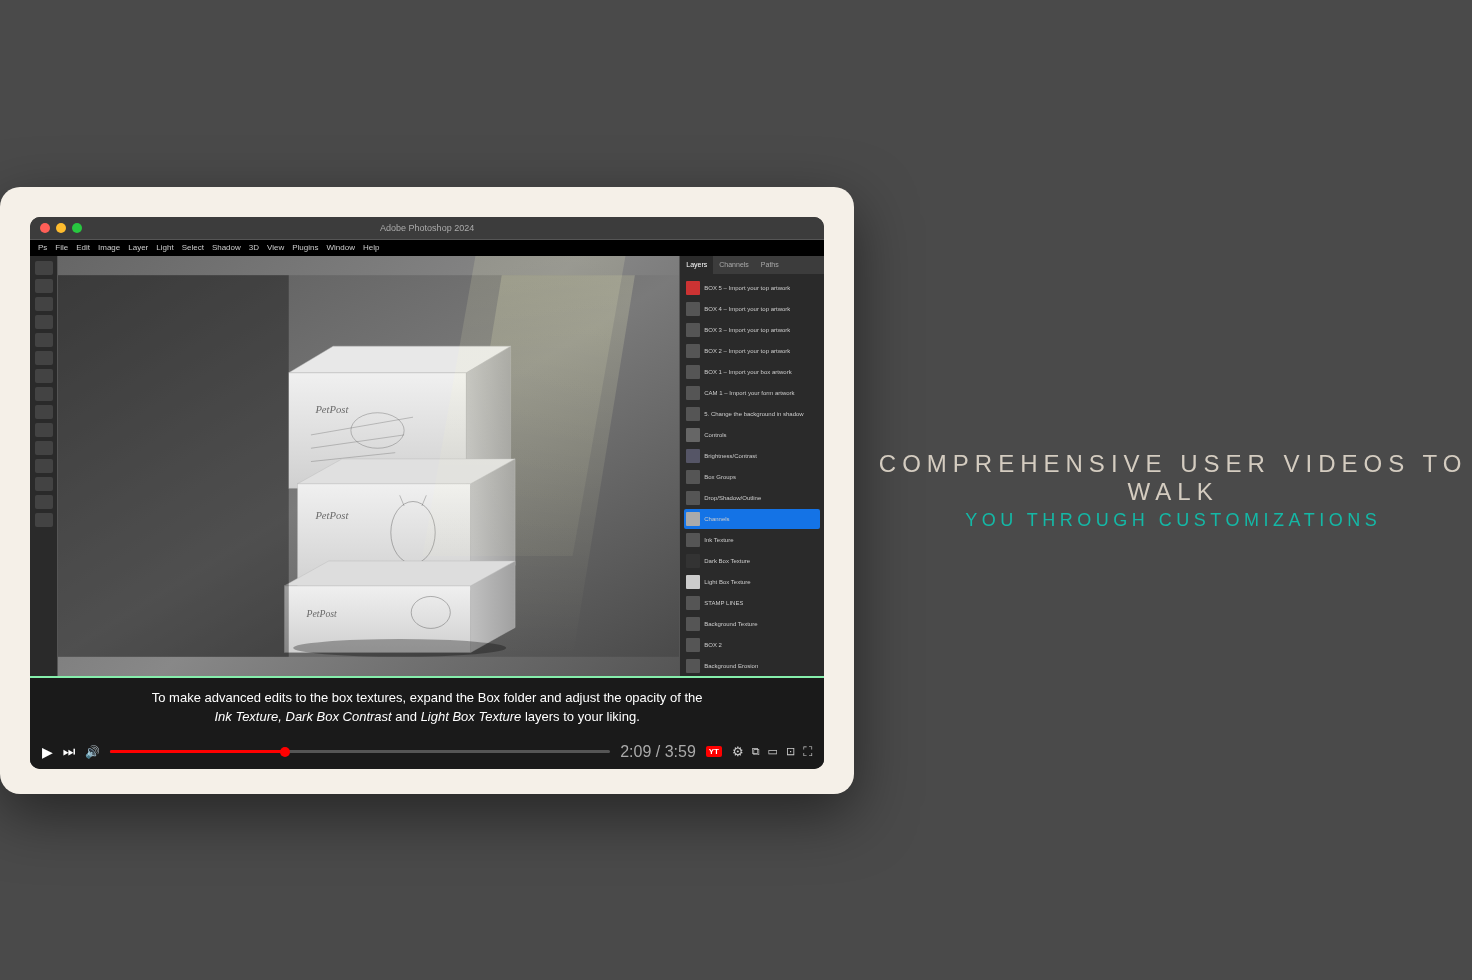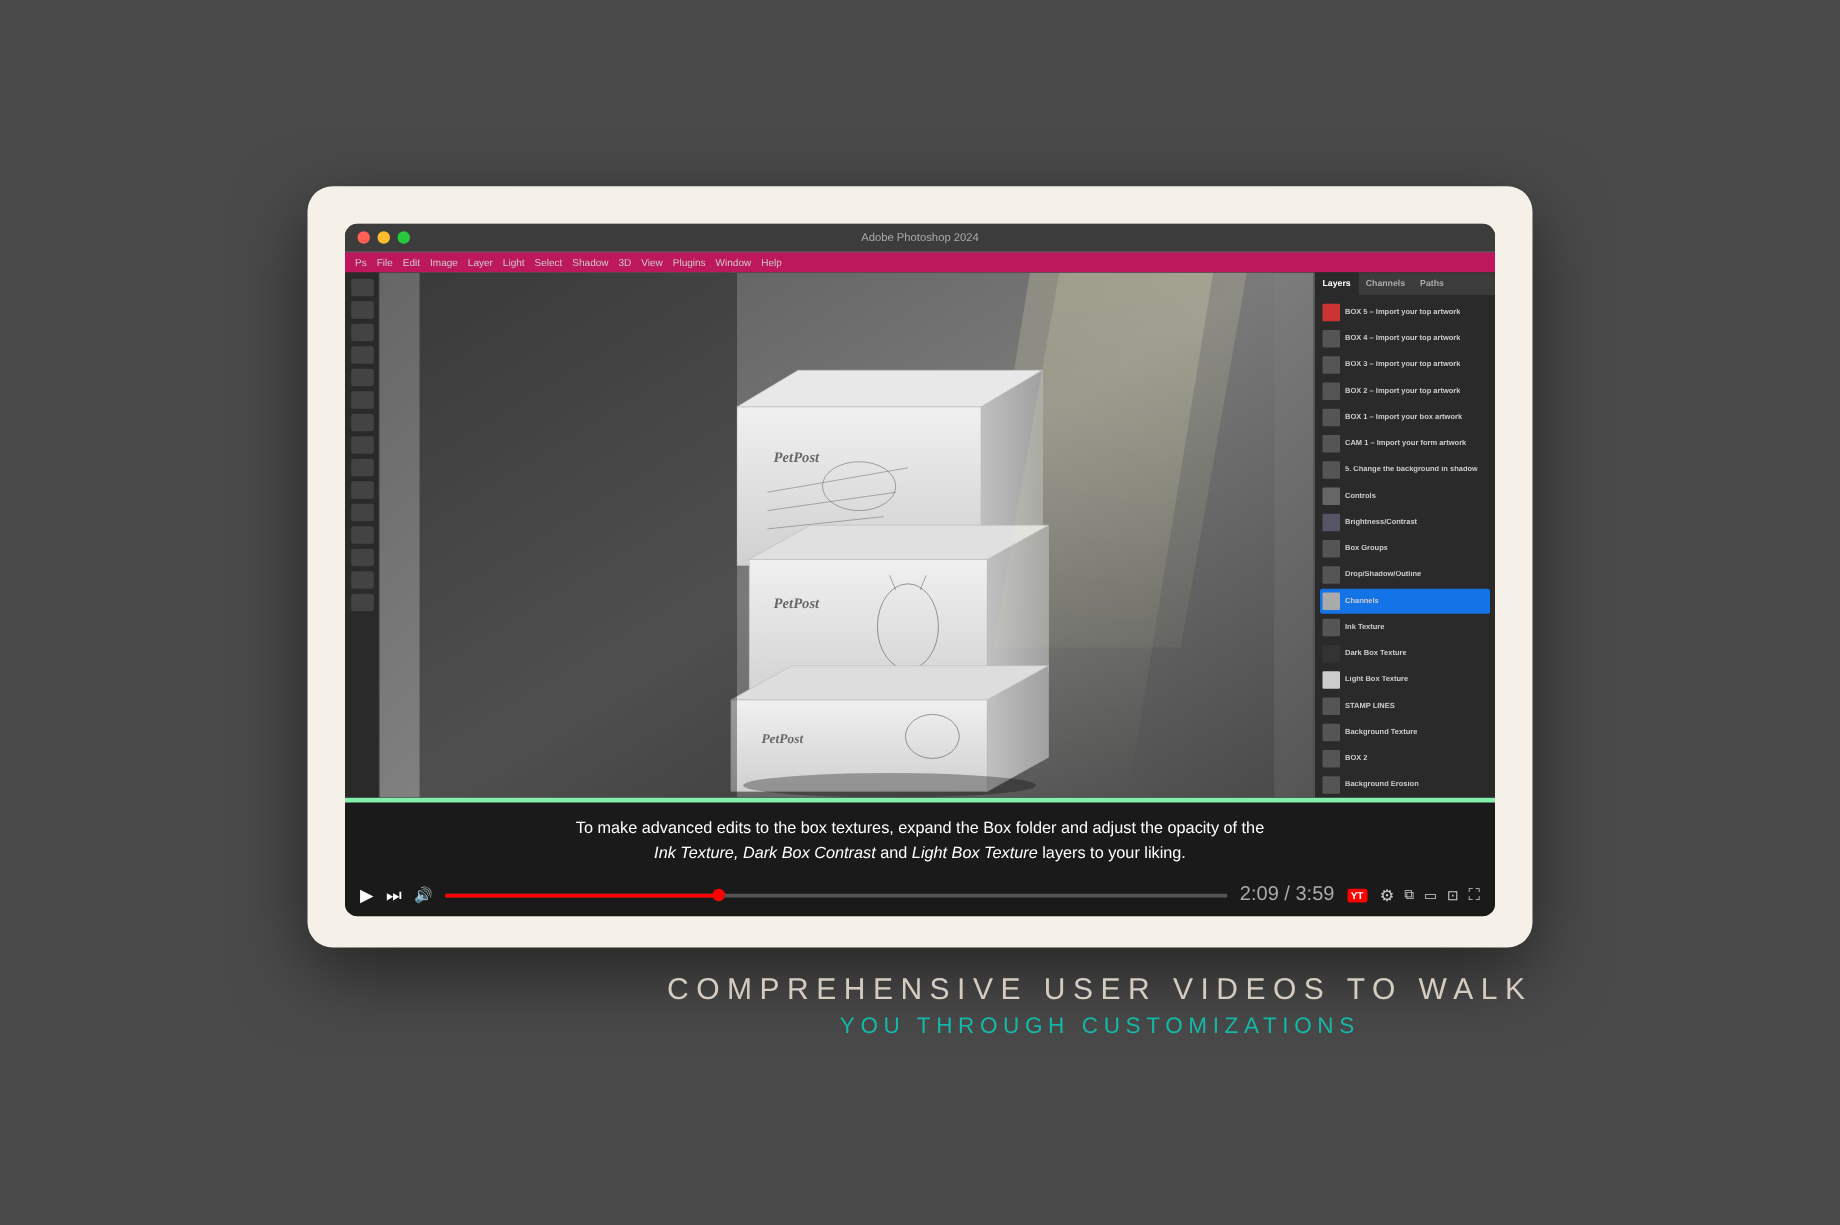--- a/index.html
+++ b/index.html
@@ -18,22 +18,21 @@
       width: 1472px;
       height: 980px;
       background-color: #4a4a4a;
       display: flex;
       align-items: center;
       justify-content: center;
     }
 
     .content-wrapper {
       display: flex;
-      flex-direction: column;
-      align-items: flex-end;
+      align-items: center;
       gap: 20px;
     }
 
     
     .video-card {
       width: 980px;
       background-color: #f5f0e8;
       border-radius: 20px;
       padding: 30px 30px 25px 30px;
       box-shadow: 0 20px 60px rgba(0,0,0,0.5);
@@ -70,38 +69,37 @@
       color: #aaa;
       font-size: 9px;
       margin-left: auto;
       margin-right: auto;
       position: absolute;
       left: 50%;
       transform: translateX(-50%);
     }
 
     .ps-menubar {
-      background-color: #be185d;
+      background-color: #000000;
       height: 17px;
       display: flex;
       align-items: center;
       padding: 0 8px;
       gap: 8px;
       border-top: 1px solid #555;
     }
 
     .ps-menu-item {
       color: #ccc;
       font-size: 8px;
     }
 
     .ps-body {
       display: flex;
       height: 420px;
-      font-weight: bold;
     }
 
     .ps-toolbar {
       width: 28px;
       background-color: #2a2a2a;
       border-right: 1px solid #555;
       display: flex;
       flex-direction: column;
       align-items: center;
       padding-top: 5px;
@@ -263,21 +261,21 @@
     .ctrl-icon {
       color: #ccc;
       font-size: 13px;
     }
 
     
     .subtitle-area {
       background-color: #1a1a1a;
       padding: 10px 20px 8px;
       text-align: center;
-      border-top: 4px solid #86efac;
+      border-top: 2px solid #86efac;
     }
 
     .subtitle-text {
       color: #ffffff;
       font-size: 13px;
       line-height: 1.5;
     }
 
     .subtitle-italic {
       font-style: italic;

